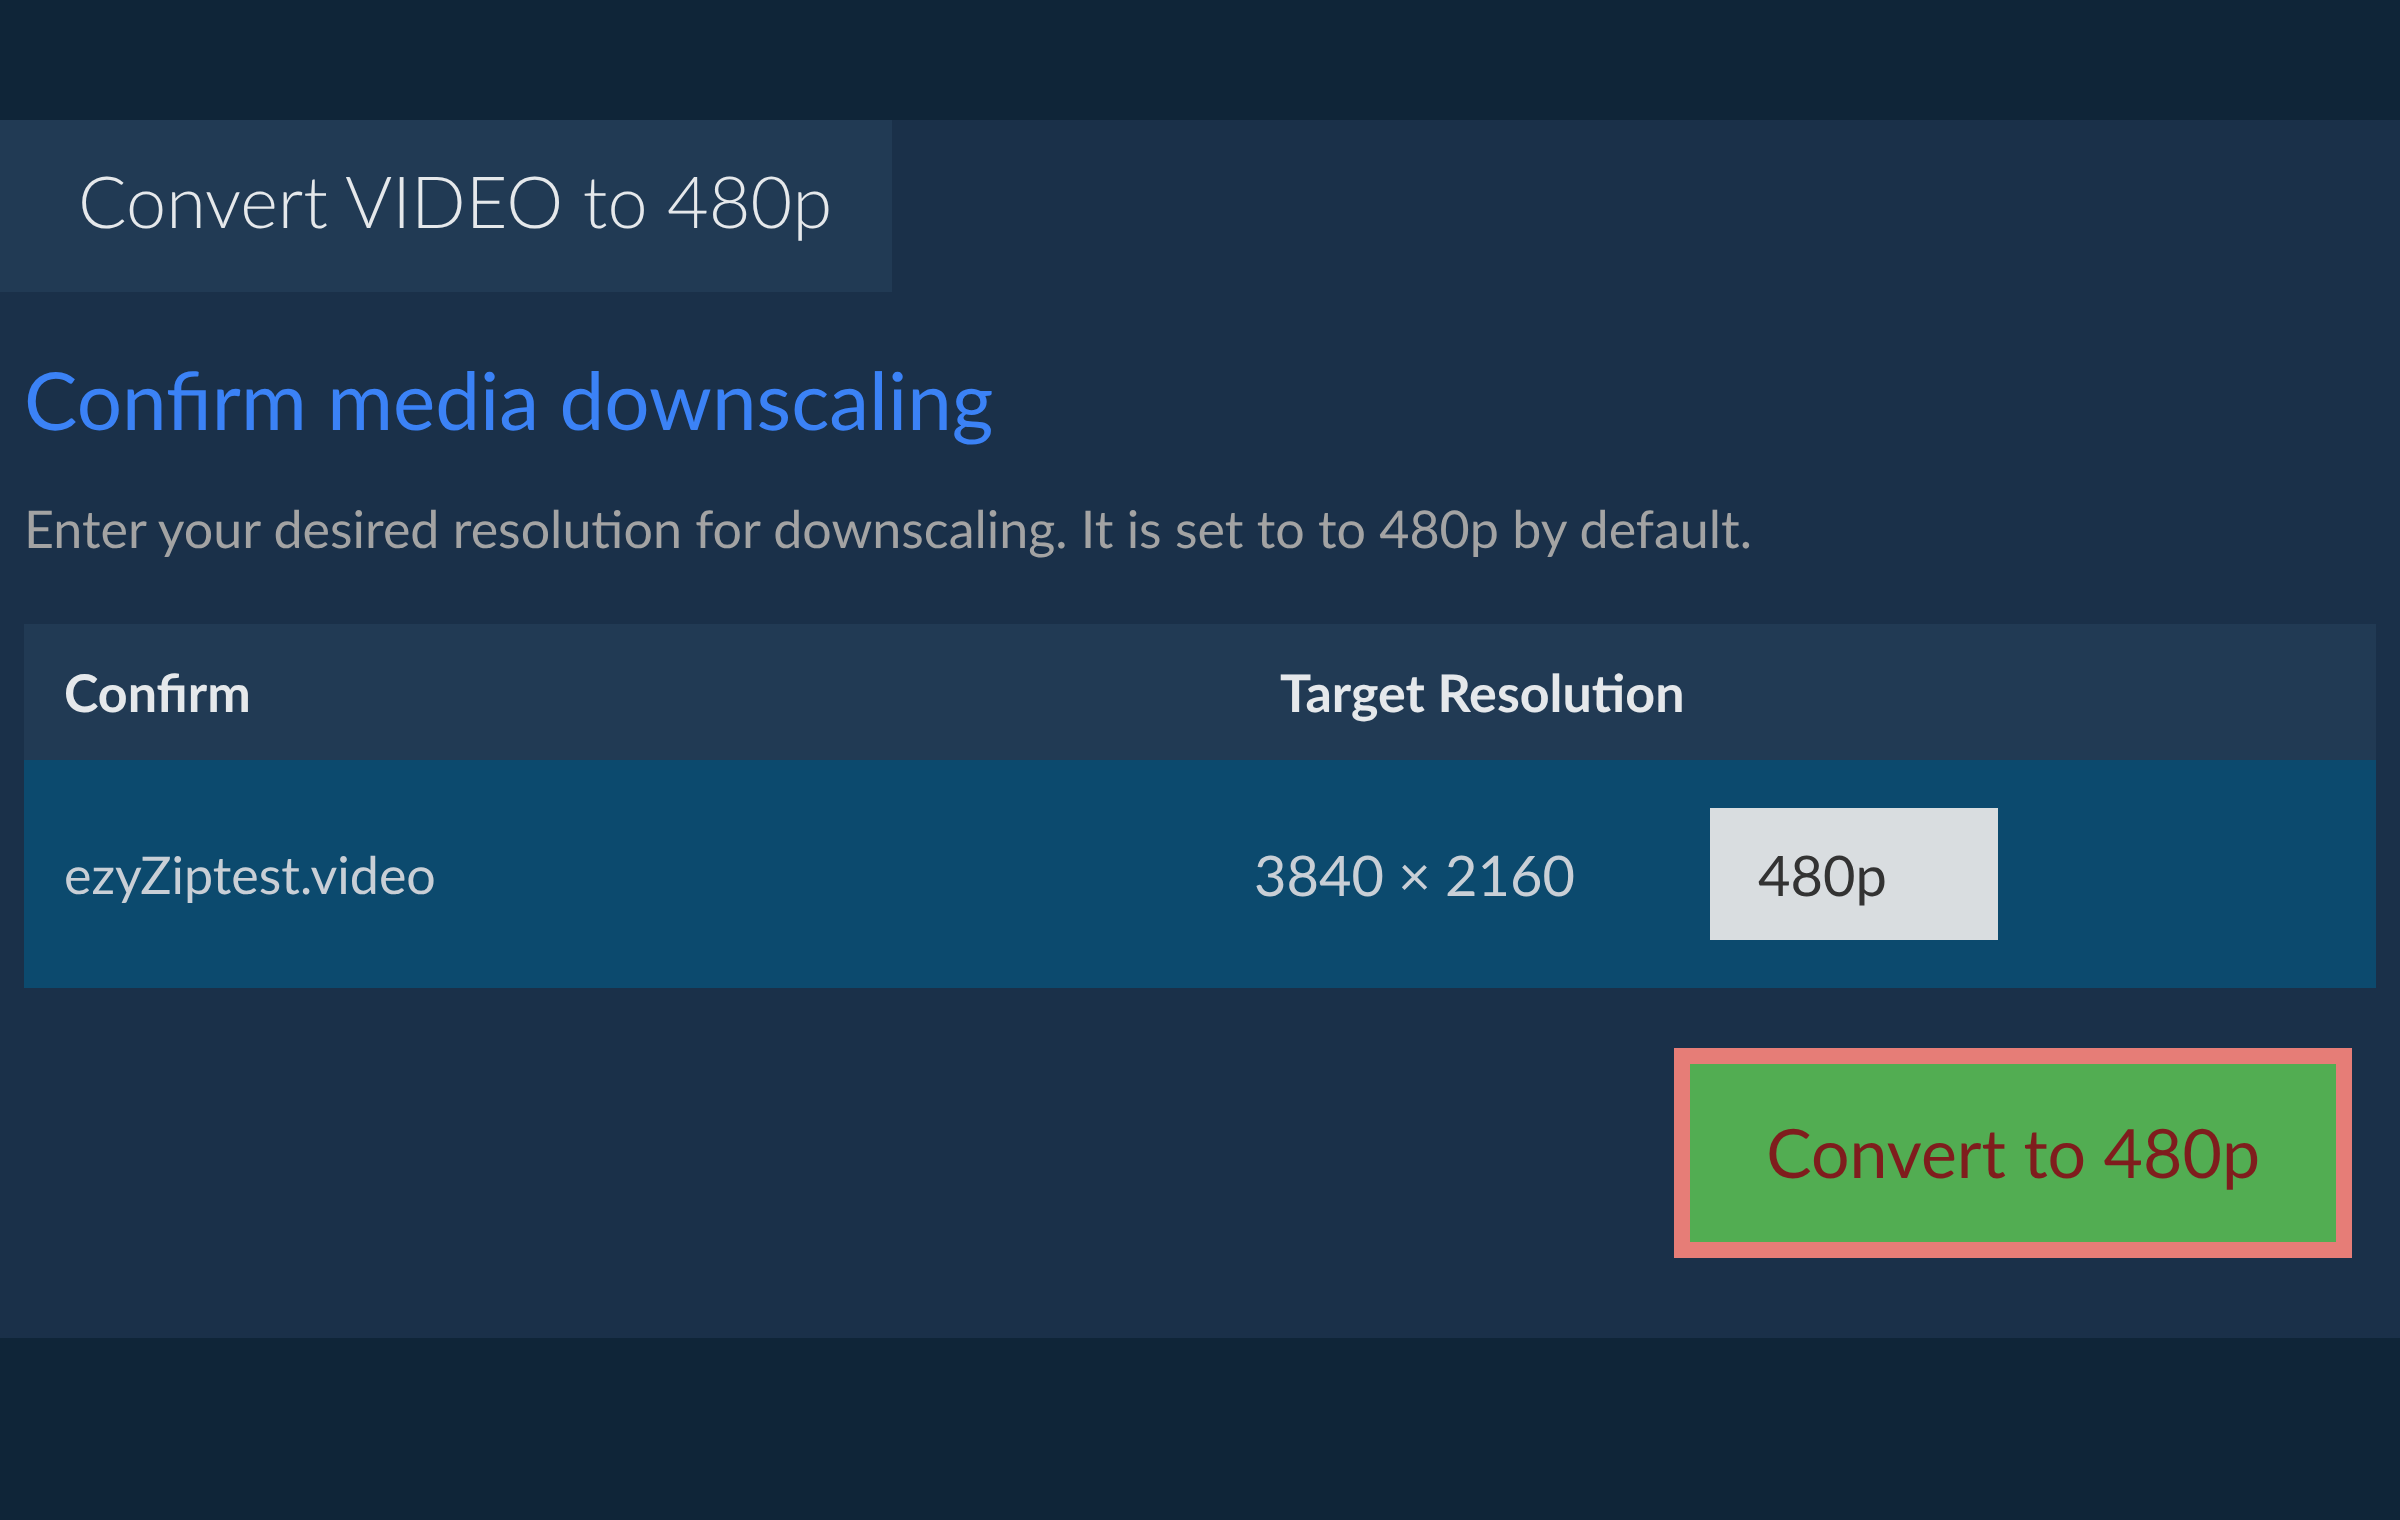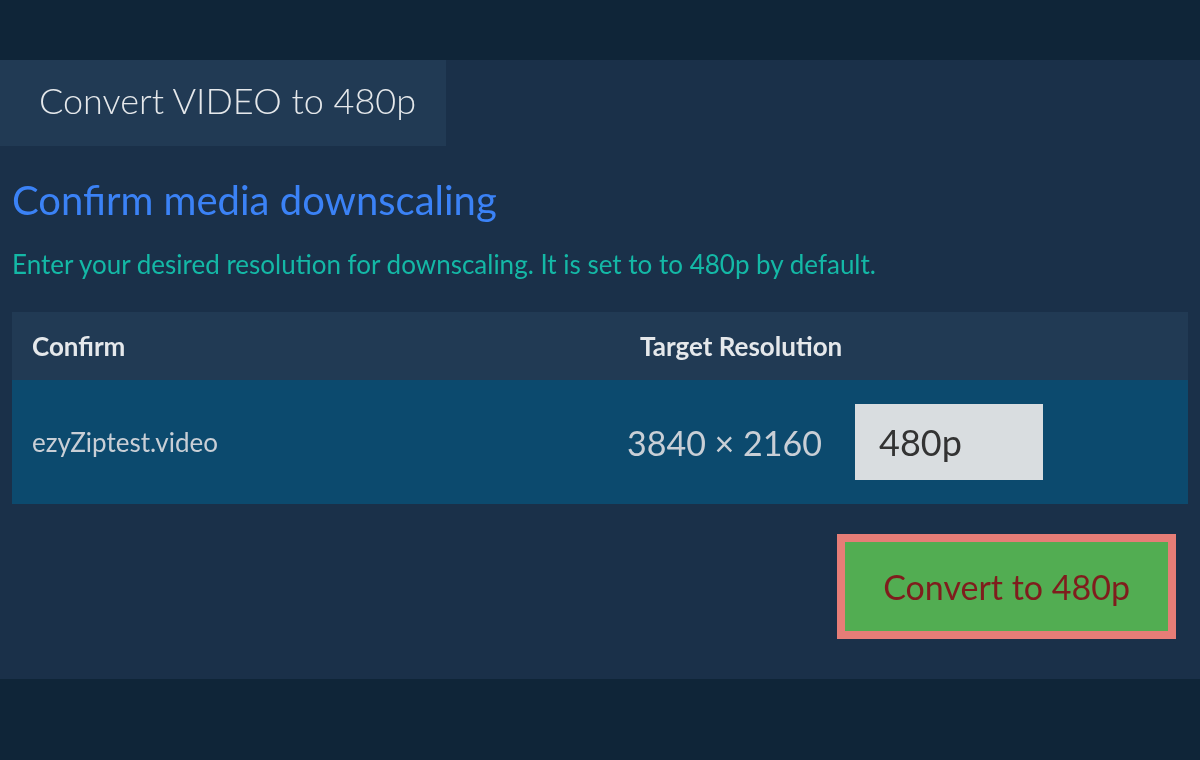--- a/index.html
+++ b/index.html
@@ -31,21 +31,21 @@
     .content {
       padding: 30px 12px 0 12px;
     }
     .heading {
       color: #3b82f6;
       font-size: 40px;
       font-weight: 400;
       margin-bottom: 24px;
     }
     .subheading {
-      color: #14b8a6;
+      color: #a3a3a3;
       font-size: 26px;
       font-weight: 400;
       margin-bottom: 32px;
     }
     .table {
       width: 100%;
     }
     .table-header {
       display: flex;
       background: #213a54;
@@ -57,21 +57,21 @@
       padding: 24px 20px;
       align-items: center;
       justify-content: flex-end;
     }
     .col-filename {
       flex: 0 0 595px;
       font-size: 26px;
     }
     .col-resolution {
       flex: 0 0 215px;
-      font-size: 34px;
+      font-size: 28px;
     }
     .col-target {
       flex: 1;
       font-size: 26px;
       margin-left: 13px;
     }
     .table-header .col-filename,
     .table-header .col-resolution,
     .table-header .col-target {
       font-weight: 700;
@@ -79,24 +79,24 @@
       font-size: 26px;
     }
     .table-row .col-filename,
     .table-row .col-resolution {
       color: #c9cfd6;
       font-weight: 400;
     }
     .target-input {
       background: #d9dde0;
       color: #333;
-      font-size: 36px;
+      font-size: 28px;
       padding: 16px 24px;
       border: none;
-      width: 188px;
+      width: 144px;
       font-family: inherit;
     }
     .button-area {
       display: flex;
       justify-content: flex-end;
       padding: 30px 12px 0 0;
     }
     .convert-button {
       background: #52ad52;
       color: #7f1d1d;

